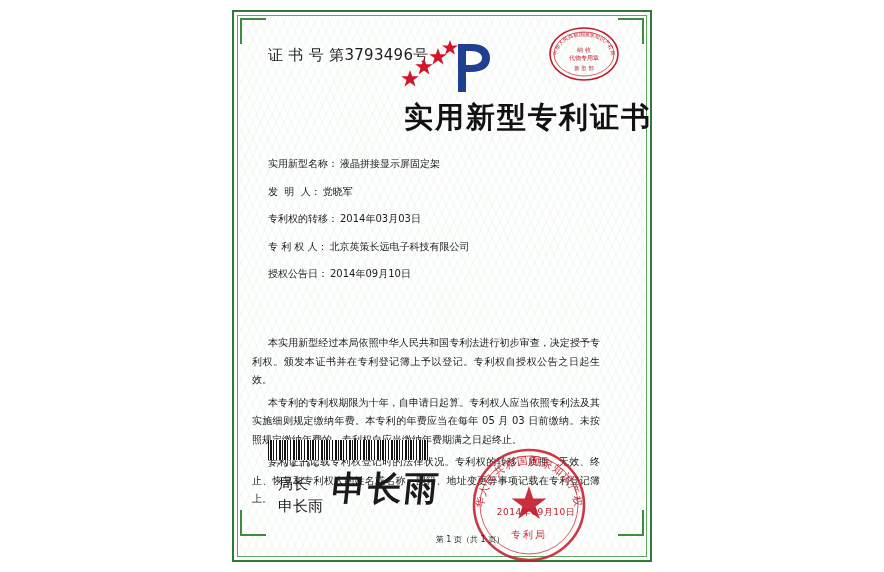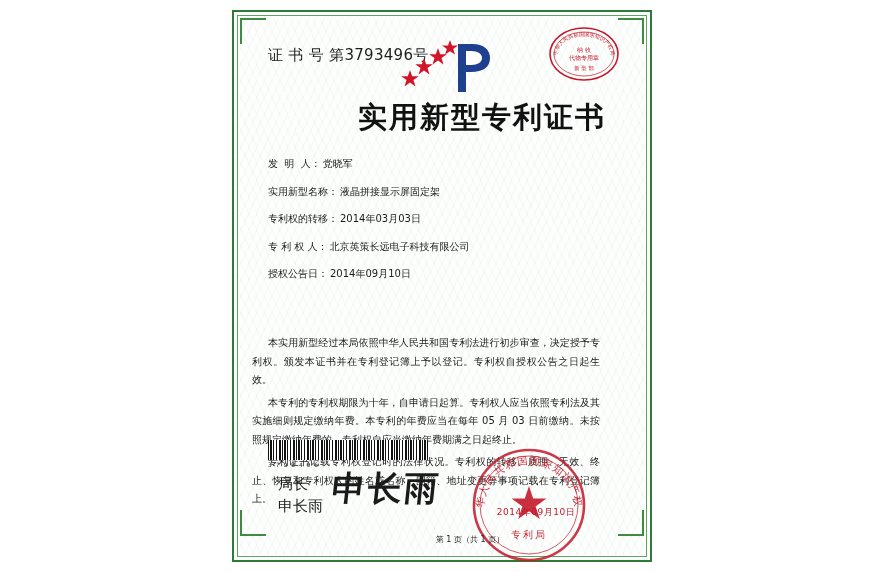--- a/index.html
+++ b/index.html
@@ -96,27 +96,26 @@
     height: 56px;
   }
   .seal-top svg { display: block; }
 
   
   .title {
     position: absolute;
     left: 232px;
     top: 98px;
     width: 420px;
-    text-align: center;
+    text-align: right;
     font-family: "DejaVu Sans", "Liberation Sans", sans-serif;
     font-size: 29px;
     font-weight: bold;
     color: #111111;
     letter-spacing: 2px;
-    margin-left: 40px;
   }
 
   
   .fields {
     position: absolute;
     left: 268px;
     top: 158px;
     width: 350px;
   }
   .field-row {
@@ -267,26 +266,26 @@
       <text x="36" y="26" font-size="6" fill="#c3182a" text-anchor="middle" font-family="DejaVu Sans, sans-serif">纳 收</text>
       <text x="36" y="34" font-size="6" fill="#c3182a" text-anchor="middle" font-family="DejaVu Sans, sans-serif">代物专用章</text>
       <text x="36" y="44" font-size="5.4" fill="#c3182a" text-anchor="middle" font-family="DejaVu Sans, sans-serif">新 型 部</text>
     </svg>
   </div>
 
   <div class="title">实用新型专利证书</div>
 
   <div class="fields">
     <div class="field-row">
+      <span class="field-label">实用新型名称：</span>
+      <span class="field-value">液晶拼接显示屏固定架</span>
+    </div>
+    <div class="field-row">
       <span class="field-label">发  明  人：</span>
       <span class="field-value">党晓军</span>
-    </div>
-    <div class="field-row">
-      <span class="field-label">实用新型名称：</span>
-      <span class="field-value">液晶拼接显示屏固定架</span>
     </div>
     <div class="field-row">
       <span class="field-label">专利权的转移：</span>
       <span class="field-value">2014年03月03日</span>
     </div>
     <div class="field-row">
       <span class="field-label">专 利 权 人：</span>
       <span class="field-value">北京英策长远电子科技有限公司</span>
     </div>
     <div class="field-row">

